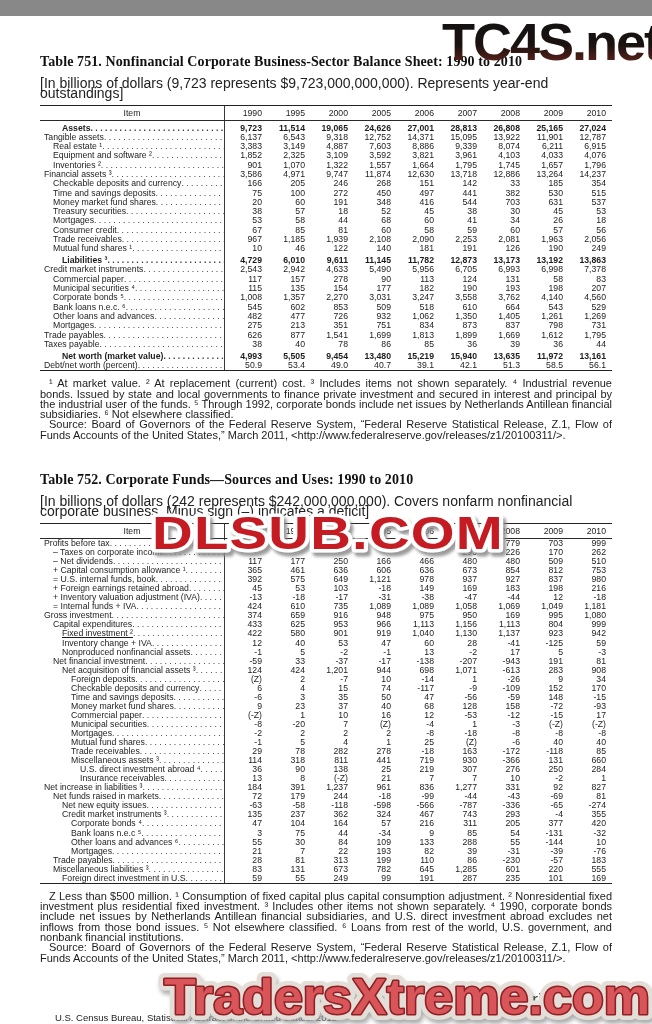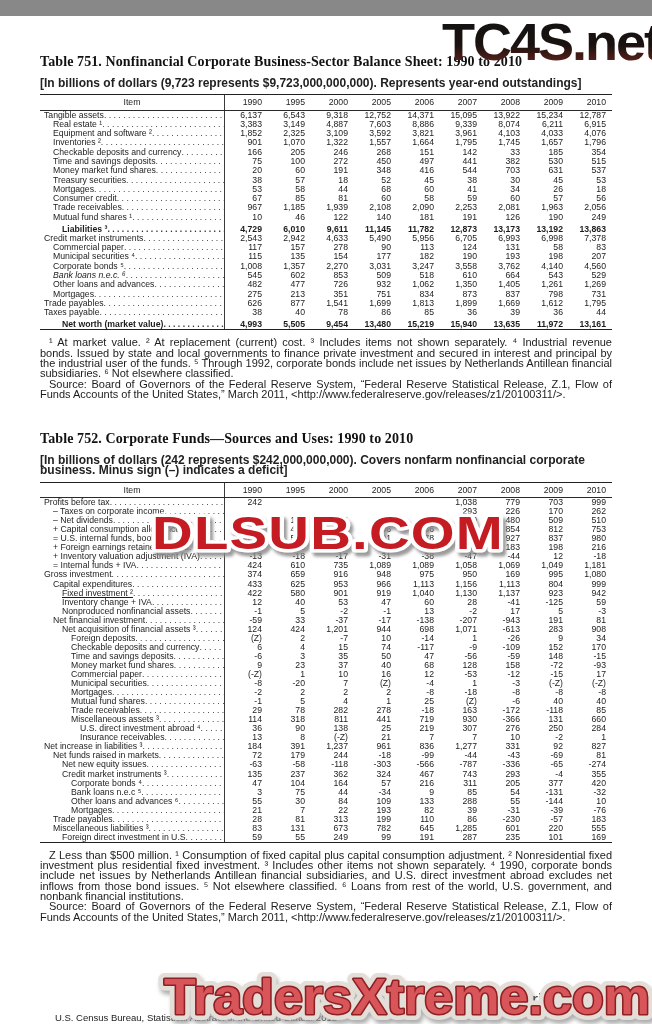--- a/index.html
+++ b/index.html
@@ -1,21 +1,21 @@
 <!DOCTYPE html>
 <html><head>
 <meta charset="utf-8">
 <style>
   html,body{margin:0;padding:0;background:#888;}
   .page{position:relative;width:652px;height:1024px;margin:16px auto;background:#fff;
         font-family:"Liberation Sans",sans-serif;color:#1c1c1c;overflow:hidden;}
   .content{padding:38px 40px 0 40px;}
   .t-title{font-family:"Liberation Serif",serif;font-weight:700;font-size:14px;
            line-height:16.5px;letter-spacing:.1px;color:#111;margin:0 0 7px 0;max-width:545px;}
-  .bracket{font-size:12px;line-height:10.5px;color:#222;margin:0 0 6px 0;font-weight:bold;}
+  .bracket{font-size:14px;line-height:10.5px;color:#222;margin:0 0 6px 0;}
   
   .tbl{width:572px;border-top:1.6px solid #222;border-bottom:1.6px solid #222;font-size:8.7px;}
   .tbl .row{display:flex;align-items:stretch;}
   .tbl .cell{line-height:var(--rh);box-sizing:border-box;}
   .tbl751{--rh:9.3px;} .tbl752{--rh:9.05px;}
   .c-item{width:184px;display:flex;overflow:hidden;white-space:nowrap;}
   .c-num{width:43px;text-align:right;padding-right:5px;}
   .c-num.sep{border-left:1px solid #3a3a3a;}
   .hrow{border-bottom:1px solid #2a2a2a;}
   .hrow .cell{line-height:13.5px;padding-top:1px;}
@@ -56,33 +56,48 @@
             <div class="cell c-num sep">1990</div>
             <div class="cell c-num">1995</div>
             <div class="cell c-num">2000</div>
             <div class="cell c-num">2005</div>
             <div class="cell c-num">2006</div>
             <div class="cell c-num">2007</div>
             <div class="cell c-num">2008</div>
             <div class="cell c-num">2009</div>
             <div class="cell c-num">2010</div>
           </div>
+          <div class="row b sp">
+            <div class="cell c-item">
+              <div class="lbl" style="padding-left: 22px;">Assets</div>
+              <div class="dots"></div>
+            </div>
+            <div class="cell c-num sep">9,723</div>
+            <div class="cell c-num">11,514</div>
+            <div class="cell c-num">19,065</div>
+            <div class="cell c-num">24,626</div>
+            <div class="cell c-num">27,001</div>
+            <div class="cell c-num">28,813</div>
+            <div class="cell c-num">26,808</div>
+            <div class="cell c-num">25,165</div>
+            <div class="cell c-num">27,024</div>
+          </div>
           <div class="row">
             <div class="cell c-item">
               <div class="lbl" style="padding-left: 4px;">Tangible assets</div>
               <div class="dots"></div>
             </div>
             <div class="cell c-num sep">6,137</div>
             <div class="cell c-num">6,543</div>
             <div class="cell c-num">9,318</div>
             <div class="cell c-num">12,752</div>
             <div class="cell c-num">14,371</div>
             <div class="cell c-num">15,095</div>
             <div class="cell c-num">13,922</div>
-            <div class="cell c-num">15,234</div>
+            <div class="cell c-num">11,901</div>
             <div class="cell c-num">12,787</div>
           </div>
           <div class="row">
             <div class="cell c-item">
               <div class="lbl" style="padding-left: 13px;">Real estate ¹</div>
               <div class="dots"></div>
             </div>
             <div class="cell c-num sep">3,383</div>
             <div class="cell c-num">3,149</div>
             <div class="cell c-num">4,887</div>
@@ -118,20 +133,35 @@
             <div class="cell c-num">1,322</div>
             <div class="cell c-num">1,557</div>
             <div class="cell c-num">1,664</div>
             <div class="cell c-num">1,795</div>
             <div class="cell c-num">1,745</div>
             <div class="cell c-num">1,657</div>
             <div class="cell c-num">1,796</div>
           </div>
           <div class="row">
             <div class="cell c-item">
+              <div class="lbl" style="padding-left: 4px;">Financial assets ³</div>
+              <div class="dots"></div>
+            </div>
+            <div class="cell c-num sep">3,586</div>
+            <div class="cell c-num">4,971</div>
+            <div class="cell c-num">9,747</div>
+            <div class="cell c-num">11,874</div>
+            <div class="cell c-num">12,630</div>
+            <div class="cell c-num">13,718</div>
+            <div class="cell c-num">12,886</div>
+            <div class="cell c-num">13,264</div>
+            <div class="cell c-num">14,237</div>
+          </div>
+          <div class="row">
+            <div class="cell c-item">
               <div class="lbl" style="padding-left: 13px;">Checkable deposits and currency</div>
               <div class="dots"></div>
             </div>
             <div class="cell c-num sep">166</div>
             <div class="cell c-num">205</div>
             <div class="cell c-num">246</div>
             <div class="cell c-num">268</div>
             <div class="cell c-num">151</div>
             <div class="cell c-num">142</div>
             <div class="cell c-num">33</div>
@@ -313,21 +343,21 @@
             <div class="cell c-num">2,270</div>
             <div class="cell c-num">3,031</div>
             <div class="cell c-num">3,247</div>
             <div class="cell c-num">3,558</div>
             <div class="cell c-num">3,762</div>
             <div class="cell c-num">4,140</div>
             <div class="cell c-num">4,560</div>
           </div>
           <div class="row">
             <div class="cell c-item">
-              <div class="lbl" style="padding-left: 13px; font-style: italic;">Bank loans n.e.c. ⁶</div>
+              <div class="lbl" style="padding-left: 13px;">Bank loans n.e.c. ⁶</div>
               <div class="dots"></div>
             </div>
             <div class="cell c-num sep">545</div>
             <div class="cell c-num">602</div>
             <div class="cell c-num">853</div>
             <div class="cell c-num">509</div>
             <div class="cell c-num">518</div>
             <div class="cell c-num">610</div>
             <div class="cell c-num">664</div>
             <div class="cell c-num">543</div>
@@ -400,20 +430,35 @@
             </div>
             <div class="cell c-num sep">4,993</div>
             <div class="cell c-num">5,505</div>
             <div class="cell c-num">9,454</div>
             <div class="cell c-num">13,480</div>
             <div class="cell c-num">15,219</div>
             <div class="cell c-num">15,940</div>
             <div class="cell c-num">13,635</div>
             <div class="cell c-num">11,972</div>
             <div class="cell c-num">13,161</div>
+          </div>
+          <div class="row">
+            <div class="cell c-item">
+              <div class="lbl" style="padding-left: 4px;">Debt/net worth (percent)</div>
+              <div class="dots"></div>
+            </div>
+            <div class="cell c-num sep">50.9</div>
+            <div class="cell c-num">53.4</div>
+            <div class="cell c-num">49.0</div>
+            <div class="cell c-num">40.7</div>
+            <div class="cell c-num">39.1</div>
+            <div class="cell c-num">42.1</div>
+            <div class="cell c-num">51.3</div>
+            <div class="cell c-num">58.5</div>
+            <div class="cell c-num">56.1</div>
           </div>
         </div>
       <div class="fnblock">
         <p class="fn">¹ At market value. ² At replacement (current) cost. ³ Includes items not shown separately. ⁴ Industrial revenue bonds. Issued by state and local governments to finance private investment and secured in interest and principal by the industrial user of the funds. ⁵ Through 1992, corporate bonds include net issues by Netherlands Antillean financial subsidiaries. ⁶ Not elsewhere classified.</p>
         <p class="fn">Source: Board of Governors of the Federal Reserve System, “Federal Reserve Statistical Release, Z.1, Flow of Funds Accounts of the United States,” March 2011, &lt;http://www.federalreserve.gov/releases/z1/20100311/&gt;.</p>
       </div>
     </section>
 
     <section class="sec2">
       <h1 class="t-title">Table 752. Corporate Funds—Sources and Uses: 1990 to 2010</h1>
@@ -867,21 +912,21 @@
             <div class="cell c-num">81</div>
           </div>
           <div class="row">
             <div class="cell c-item">
               <div class="lbl" style="padding-left: 22px;">Net new equity issues</div>
               <div class="dots"></div>
             </div>
             <div class="cell c-num sep">-63</div>
             <div class="cell c-num">-58</div>
             <div class="cell c-num">-118</div>
-            <div class="cell c-num">-303</div>
+            <div class="cell c-num">-598</div>
             <div class="cell c-num">-566</div>
             <div class="cell c-num">-787</div>
             <div class="cell c-num">-336</div>
             <div class="cell c-num">-65</div>
             <div class="cell c-num">-274</div>
           </div>
           <div class="row">
             <div class="cell c-item">
               <div class="lbl" style="padding-left: 22px;">Credit market instruments ³</div>
               <div class="dots"></div>

